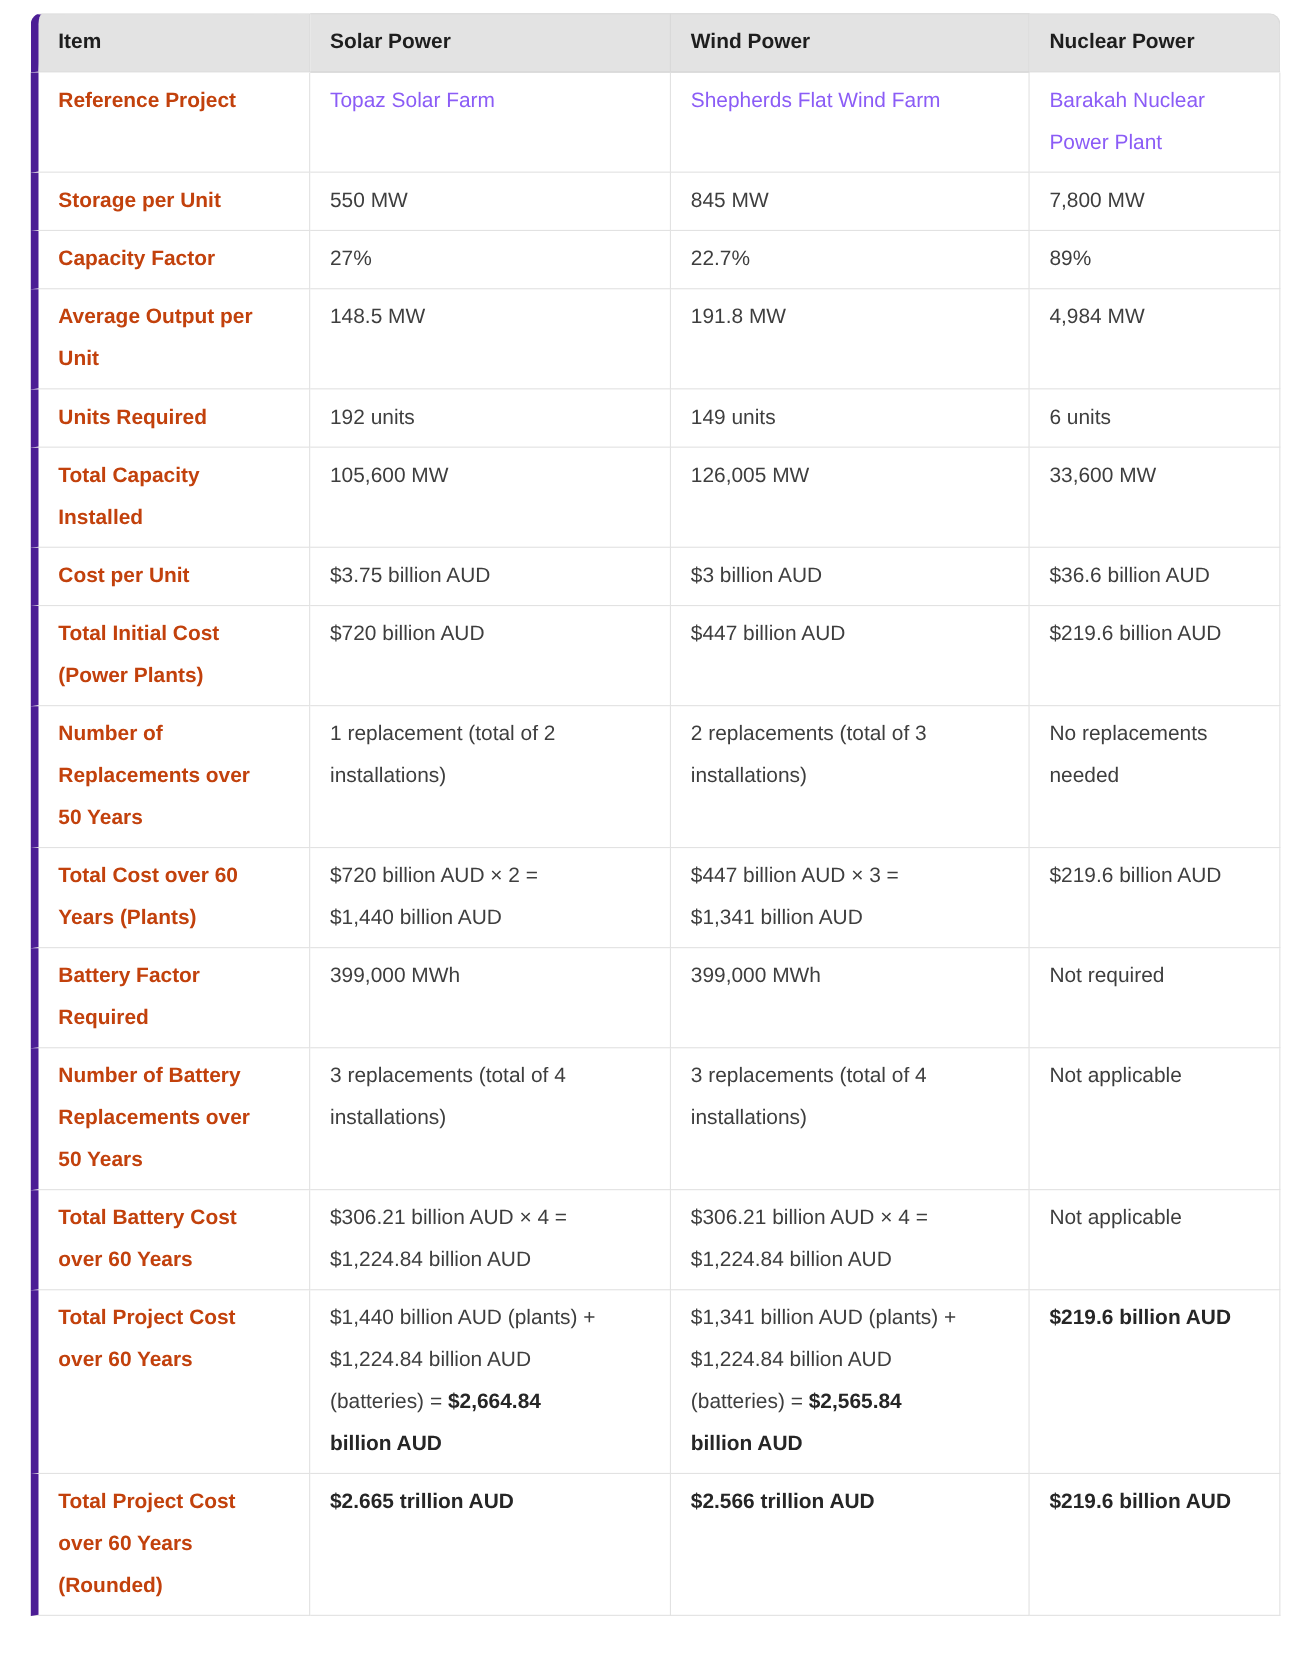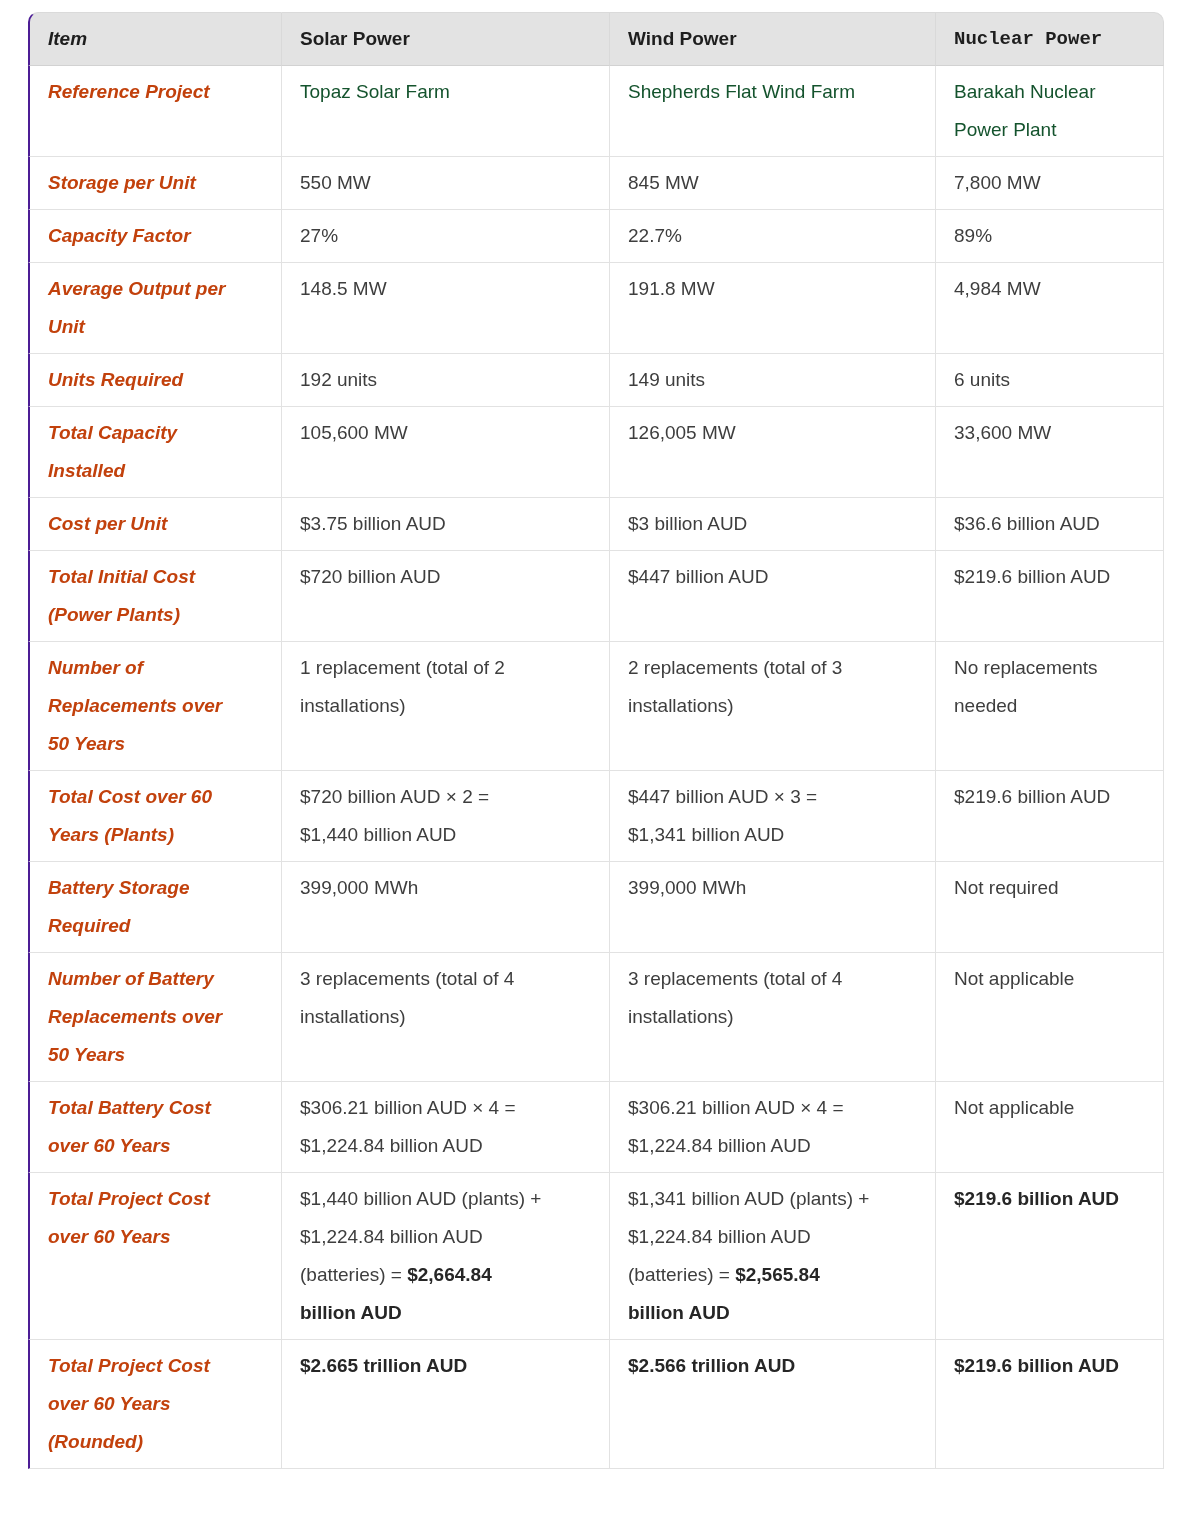--- a/index.html
+++ b/index.html
@@ -33,46 +33,46 @@
   th, td {
     text-align: left;
     vertical-align: top;
     padding: 7px 18px;
     line-height: 38px;
     white-space: pre-line;
     border-right: 1px solid #e2e2e2;
     border-bottom: 1px solid #e2e2e2;
     overflow: hidden;
   }
-  th:first-child, td:first-child { border-left: 2px solid #4c1d95; font-style: italic; }
+  th:first-child, td:first-child { border-left: 7px solid #4c1d95; }
   thead th {
     background: #e3e3e3;
     border-top: 1px solid #dadada;
     border-bottom-color: #d2d2d2;
     border-right-color: #d9d9d9;
     font-weight: 700;
     color: #1e1e1e;
   }
   thead th:last-child { border-right-color: #dadada; }
   thead th:first-child { border-top-left-radius: 10px; }
-  thead th:last-child { border-top-right-radius: 10px; font-family: Liberation Mono, monospace; }
+  thead th:last-child { border-top-right-radius: 10px; }
   td.row-label {
     font-weight: 700;
     color: #c2410c;
   }
   td.value-cell {
     color: #3e3e3e;
     font-weight: 400;
   }
   td.value-cell strong {
     font-weight: 700;
     color: #262626;
   }
   a.ref-link {
-    color: #14532d;
+    color: #8b5cf6;
     text-decoration: none;
     cursor: pointer;
   }
 </style>
 </head>
 <body>
 
 <div class="table-wrap">
   <table class="cmp">
     <colgroup>
@@ -156,21 +156,21 @@
         <tr>
           <td class="row-label">Total Cost over 60
 Years (Plants)</td>
           <td class="value-cell"><span>$720 billion AUD × 2 =
 $1,440 billion AUD</span></td>
           <td class="value-cell"><span>$447 billion AUD × 3 =
 $1,341 billion AUD</span></td>
           <td class="value-cell"><span>$219.6 billion AUD</span></td>
         </tr>
         <tr>
-          <td class="row-label">Battery Storage
+          <td class="row-label">Battery Factor
 Required</td>
           <td class="value-cell"><span>399,000 MWh</span></td>
           <td class="value-cell"><span>399,000 MWh</span></td>
           <td class="value-cell"><span>Not required</span></td>
         </tr>
         <tr>
           <td class="row-label">Number of Battery
 Replacements over
 50 Years</td>
           <td class="value-cell"><span>3 replacements (total of 4

